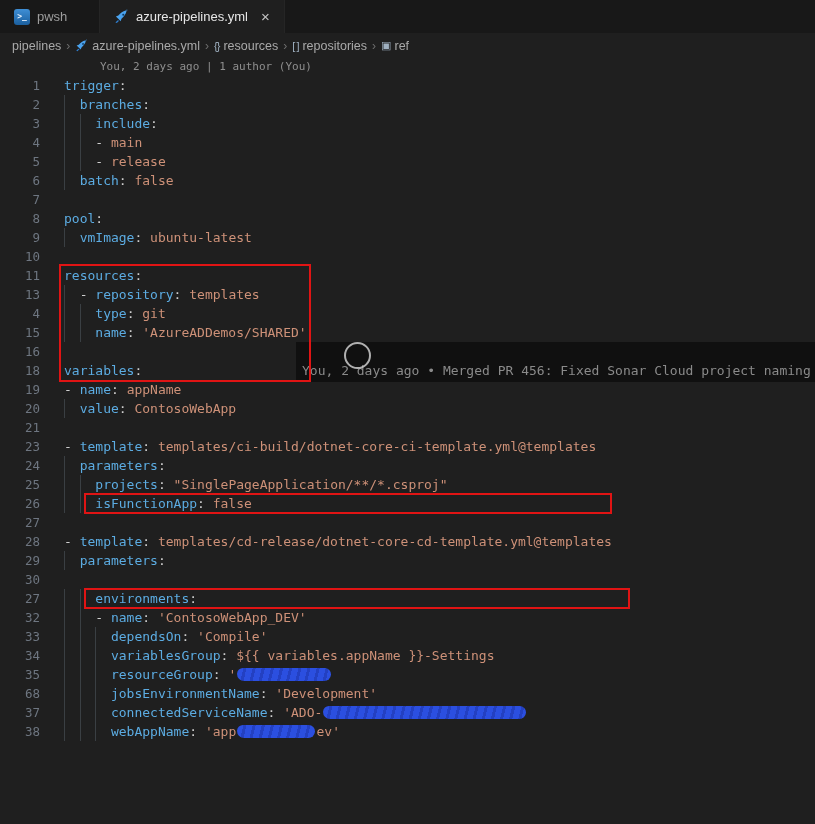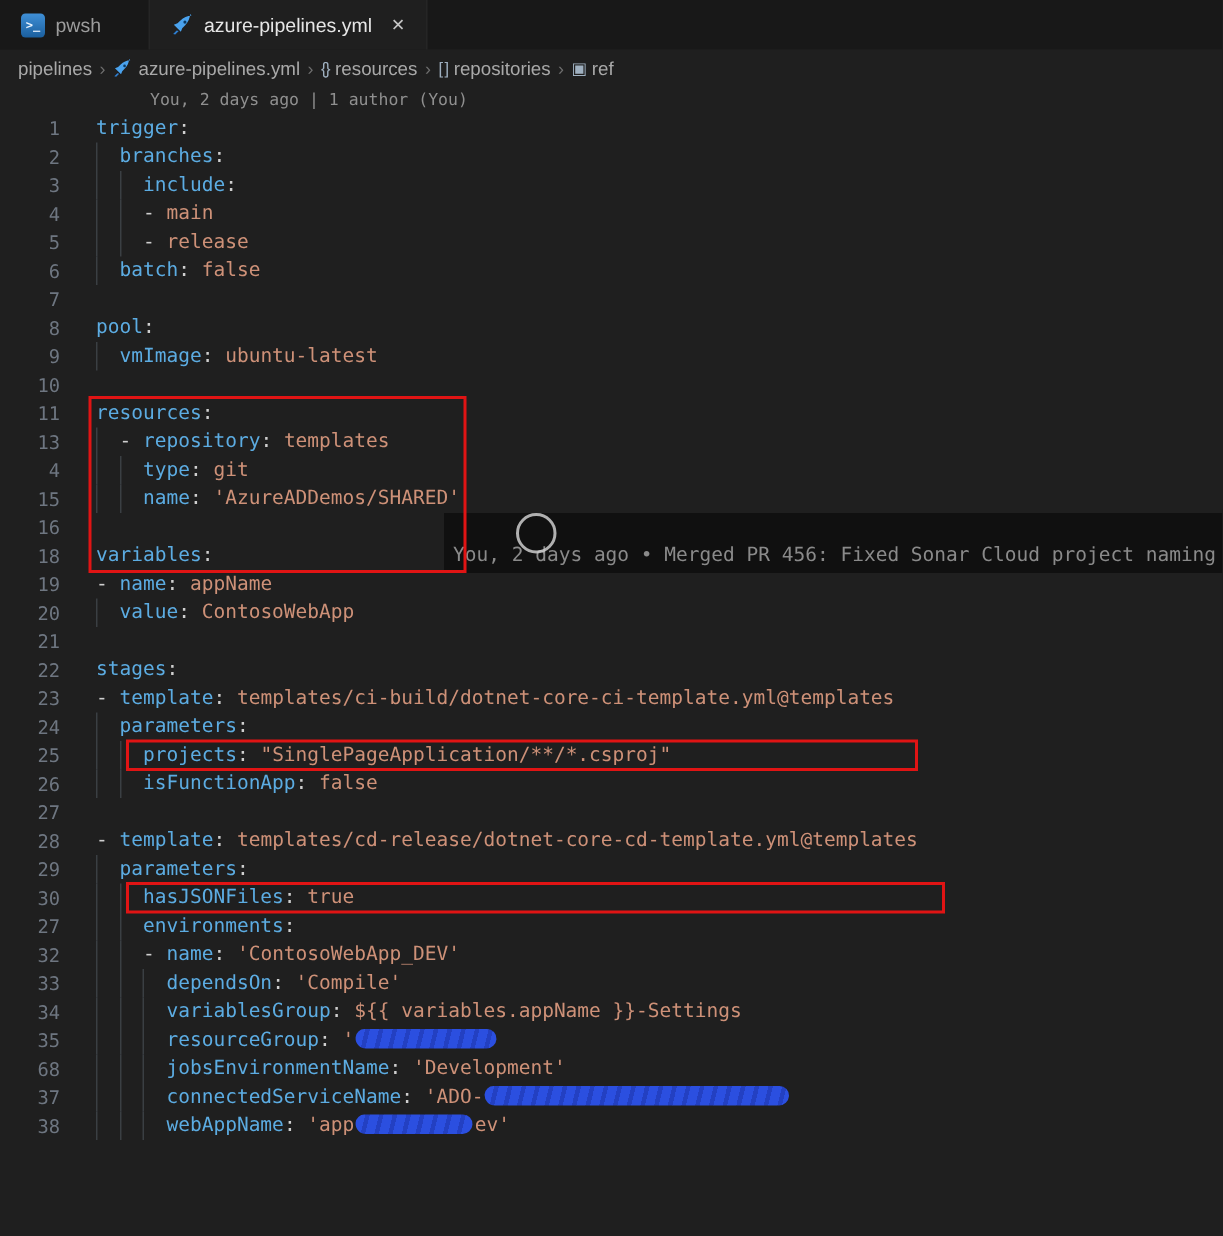--- a/index.html
+++ b/index.html
@@ -125,29 +125,28 @@
         <div class="line"><span class="ln">10</span><span class="codetxt"></span></div>
         <div class="line"><span class="ln">11</span><span class="codetxt"><span class="tk-k">resources</span><span class="tk-p">:</span></span></div>
         <div class="line"><span class="ln">13</span><span class="codetxt"><i class="guide" style="left: 0ch;"></i><span class="tk-w">  </span><span class="tk-p">- </span><span class="tk-k">repository</span><span class="tk-p">: </span><span class="tk-v">templates</span></span></div>
         <div class="line"><span class="ln">4</span><span class="codetxt"><i class="guide" style="left: 0ch;"></i><i class="guide" style="left: 2ch;"></i><span class="tk-w">    </span><span class="tk-k">type</span><span class="tk-p">: </span><span class="tk-v">git</span></span></div>
         <div class="line"><span class="ln">15</span><span class="codetxt"><i class="guide" style="left: 0ch;"></i><i class="guide" style="left: 2ch;"></i><span class="tk-w">    </span><span class="tk-k">name</span><span class="tk-p">: </span><span class="tk-v">'AzureADDemos/SHARED'</span></span></div>
         <div class="line"><span class="ln">16</span><span class="codetxt"></span></div>
         <div class="line"><span class="ln">18</span><span class="codetxt"><span class="tk-k">variables</span><span class="tk-p">:</span></span></div>
         <div class="line"><span class="ln">19</span><span class="codetxt"><span class="tk-p">- </span><span class="tk-k">name</span><span class="tk-p">: </span><span class="tk-v">appName</span></span></div>
         <div class="line"><span class="ln">20</span><span class="codetxt"><i class="guide" style="left: 0ch;"></i><span class="tk-w">  </span><span class="tk-k">value</span><span class="tk-p">: </span><span class="tk-v">ContosoWebApp</span></span></div>
         <div class="line"><span class="ln">21</span><span class="codetxt"></span></div>
-        <div class="line"><span class="ln">22</span><span class="codetxt"><span class="tk-k">stages</span><span class="tk-p">:</span></span></div>
         <div class="line"><span class="ln">23</span><span class="codetxt"><span class="tk-p">- </span><span class="tk-k">template</span><span class="tk-p">: </span><span class="tk-v">templates/ci-build/dotnet-core-ci-template.yml@templates</span></span></div>
         <div class="line"><span class="ln">24</span><span class="codetxt"><i class="guide" style="left: 0ch;"></i><span class="tk-w">  </span><span class="tk-k">parameters</span><span class="tk-p">:</span></span></div>
         <div class="line"><span class="ln">25</span><span class="codetxt"><i class="guide" style="left: 0ch;"></i><i class="guide" style="left: 2ch;"></i><span class="tk-w">    </span><span class="tk-k">projects</span><span class="tk-p">: </span><span class="tk-v">"SinglePageApplication/**/*.csproj"</span></span></div>
         <div class="line"><span class="ln">26</span><span class="codetxt"><i class="guide" style="left: 0ch;"></i><i class="guide" style="left: 2ch;"></i><span class="tk-w">    </span><span class="tk-k">isFunctionApp</span><span class="tk-p">: </span><span class="tk-v">false</span></span></div>
         <div class="line"><span class="ln">27</span><span class="codetxt"></span></div>
         <div class="line"><span class="ln">28</span><span class="codetxt"><span class="tk-p">- </span><span class="tk-k">template</span><span class="tk-p">: </span><span class="tk-v">templates/cd-release/dotnet-core-cd-template.yml@templates</span></span></div>
         <div class="line"><span class="ln">29</span><span class="codetxt"><i class="guide" style="left: 0ch;"></i><span class="tk-w">  </span><span class="tk-k">parameters</span><span class="tk-p">:</span></span></div>
-        <div class="line"><span class="ln">30</span><span class="codetxt"><i class="guide" style="left: 0ch;"></i><i class="guide" style="left: 2ch;"></i><span class="tk-w">    </span><span class="tk-k">hasJSONFiles</span><span class="tk-p">: </span><span class="tk-v">true</span></span></div>
+        <div class="line"><span class="ln">30</span></div>
         <div class="line"><span class="ln">27</span><span class="codetxt"><i class="guide" style="left: 0ch;"></i><i class="guide" style="left: 2ch;"></i><span class="tk-w">    </span><span class="tk-k">environments</span><span class="tk-p">:</span></span></div>
         <div class="line"><span class="ln">32</span><span class="codetxt"><i class="guide" style="left: 0ch;"></i><i class="guide" style="left: 2ch;"></i><span class="tk-w">    </span><span class="tk-p">- </span><span class="tk-k">name</span><span class="tk-p">: </span><span class="tk-v">'ContosoWebApp_DEV'</span></span></div>
         <div class="line"><span class="ln">33</span><span class="codetxt"><i class="guide" style="left: 0ch;"></i><i class="guide" style="left: 2ch;"></i><i class="guide" style="left: 4ch;"></i><span class="tk-w">      </span><span class="tk-k">dependsOn</span><span class="tk-p">: </span><span class="tk-v">'Compile'</span></span></div>
         <div class="line"><span class="ln">34</span><span class="codetxt"><i class="guide" style="left: 0ch;"></i><i class="guide" style="left: 2ch;"></i><i class="guide" style="left: 4ch;"></i><span class="tk-w">      </span><span class="tk-k">variablesGroup</span><span class="tk-p">: </span><span class="tk-v">${{ variables.appName }}-Settings</span></span></div>
         <div class="line"><span class="ln">35</span><span class="codetxt"><i class="guide" style="left: 0ch;"></i><i class="guide" style="left: 2ch;"></i><i class="guide" style="left: 4ch;"></i><span class="tk-w">      </span><span class="tk-k">resourceGroup</span><span class="tk-p">: </span><span class="tk-v">'</span><span class="redact" style="width: 12ch;"></span></span></div>
         <div class="line"><span class="ln">68</span><span class="codetxt"><i class="guide" style="left: 0ch;"></i><i class="guide" style="left: 2ch;"></i><i class="guide" style="left: 4ch;"></i><span class="tk-w">      </span><span class="tk-k">jobsEnvironmentName</span><span class="tk-p">: </span><span class="tk-v">'Development'</span></span></div>
         <div class="line"><span class="ln">37</span><span class="codetxt"><i class="guide" style="left: 0ch;"></i><i class="guide" style="left: 2ch;"></i><i class="guide" style="left: 4ch;"></i><span class="tk-w">      </span><span class="tk-k">connectedServiceName</span><span class="tk-p">: </span><span class="tk-v">'ADO-</span><span class="redact" style="width: 26ch;"></span></span></div>
         <div class="line"><span class="ln">38</span><span class="codetxt"><i class="guide" style="left: 0ch;"></i><i class="guide" style="left: 2ch;"></i><i class="guide" style="left: 4ch;"></i><span class="tk-w">      </span><span class="tk-k">webAppName</span><span class="tk-p">: </span><span class="tk-v">'app</span><span class="redact" style="width: 10ch;"></span><span class="tk-v">ev'</span></span></div>
       </div>
 

